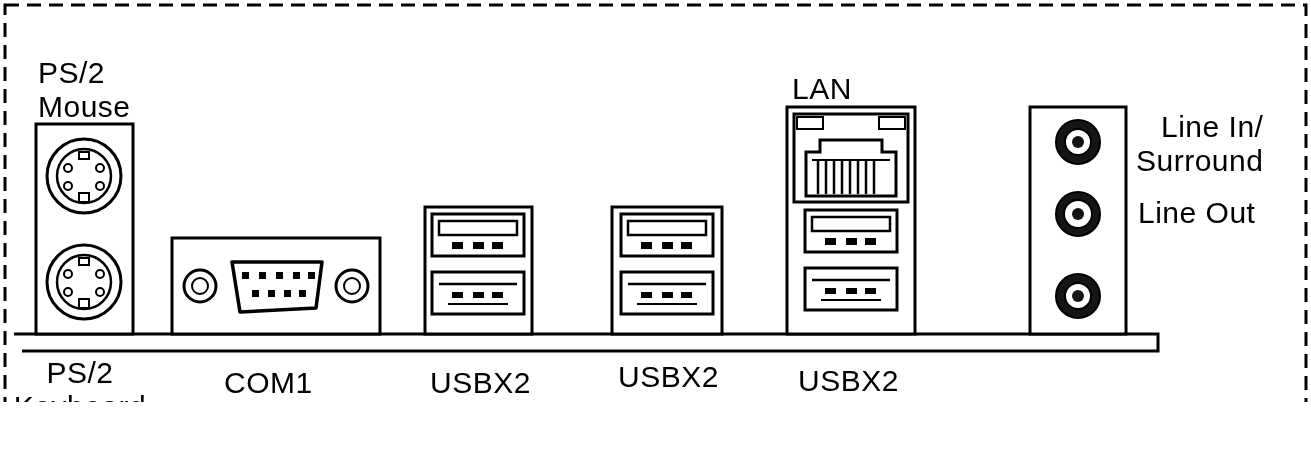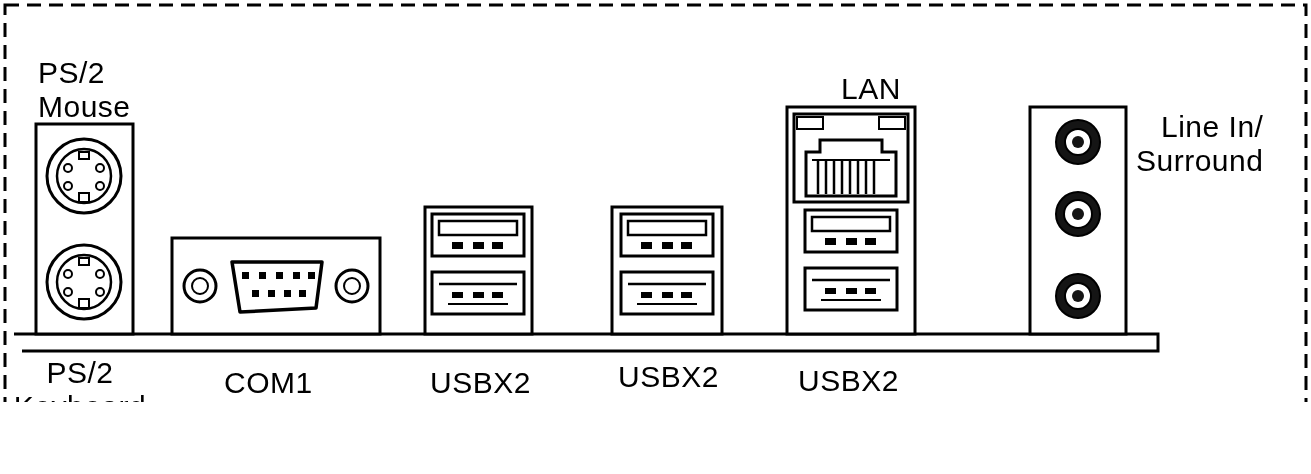--- a/index.html
+++ b/index.html
@@ -13,21 +13,21 @@
     position:absolute; color:#000;
     font-size:30px; line-height:34px;
     white-space:pre-line; letter-spacing:0.5px;
   }
   .lbl-ps2-mouse   { left:38px;  top:56px; }
   .lbl-ps2-kbd     { left:0px;   top:356px; width:160px; text-align:center; }
   .lbl-com1        { left:224px; top:366px; }
   .lbl-usb1        { left:430px; top:366px; }
   .lbl-usb2        { left:618px; top:360px; }
   .lbl-usb3        { left:798px; top:364px; }
-  .lbl-lan         { left:841px; top:72px; }
+  .lbl-lan         { left:792px; top:72px; }
   .lbl-line-in     { left:1136px; top:110px;text-align:right; }
   .lbl-line-out    { left:1138px; top:196px; }
   .lbl-mic-in      { left:1136px; top:256px; }
 </style>
 </head>
 <body>
 
 <div id="diagram">
 
   <svg id="gfx" width="1311" height="474" viewBox="0 0 1311 474">
@@ -165,15 +165,16 @@
 
   <div class="lbl lbl-usb2">USBX2</div>
 
   <div class="lbl lbl-usb3">USBX2</div>
 
   <div class="lbl lbl-lan">LAN</div>
 
   <div class="lbl lbl-line-in">Line In/
 Surround</div>
 
+  <div class="lbl lbl-line-out">Line Out</div>
 
 
 </div>
 
 </body></html>

